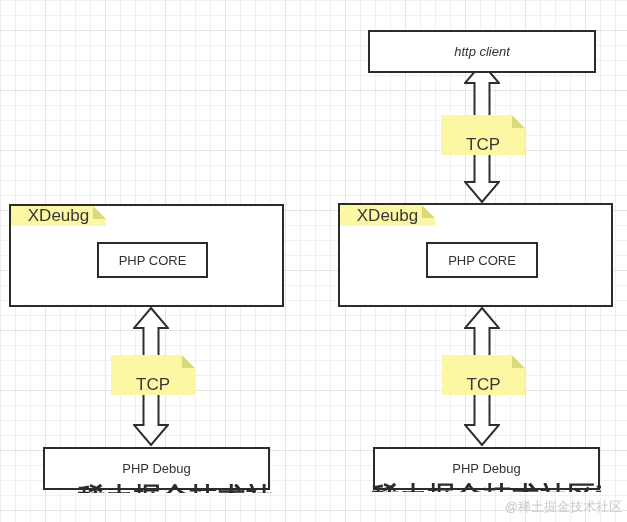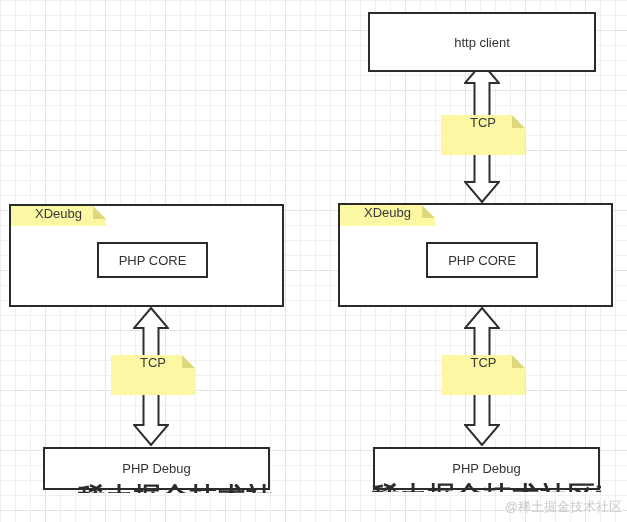--- a/index.html
+++ b/index.html
@@ -26,22 +26,22 @@
     border:2px solid #2b2b2b;
     display:flex;align-items:center;justify-content:center;
     color:#333333;font-size:13px;
     box-sizing:border-box;
     z-index:2;
   }
   .arrow{position:absolute;z-index:1;}
   .note{
     position:absolute;
     background:#fbf7a3;
-    display:flex;align-items:flex-start;justify-content:center;
-    color:#383838;font-size:13px;
+    display:flex;align-items:flex-end;justify-content:center;
+    color:#383838;font-size:17px;
     z-index:3;
     clip-path:polygon(0 0, calc(100% - 13px) 0, 100% 13px, 100% 100%, 0 100%);
   }
   .note .fold{
     position:absolute;top:0;right:0;width:13px;height:13px;
     background:#dcd87c;
     clip-path:polygon(0 0, 100% 100%, 0 100%);
   }
   .clip-strip{
     position:absolute;height:9px;overflow:hidden;z-index:4;
@@ -57,21 +57,21 @@
   
   .lbox-main{left:9px;top:204px;width:275px;height:103px;}
   .lnote-xdebug{left:11px;top:206px;width:95px;height:20px;}
   .lbox-core{left:97px;top:242px;width:111px;height:36px;}
   .larrow{left:133px;top:307px;}
   .lnote-tcp{left:111px;top:355px;width:84px;height:40px;}
   .lbox-debug{left:43px;top:447px;width:227px;height:43px;}
   .lstrip{left:78px;top:484px;width:194px;}
 
   
-  .rbox-http{left:368px;top:12px;width:228px;height:60px;}
+  .rbox-http{left:368px;top:30px;width:228px;height:43px;font-style:italic;}
   .rarrow-top{left:464px;top:62px;}
   .rnote-tcp-top{left:441px;top:115px;width:84px;height:40px;}
   .rbox-main{left:338px;top:203px;width:275px;height:104px;}
   .rnote-xdebug{left:340px;top:205px;width:95px;height:21px;}
   .rbox-core{left:426px;top:242px;width:112px;height:36px;}
   .rarrow-mid{left:464px;top:307px;}
   .rnote-tcp-bottom{left:442px;top:355px;width:83px;height:40px;}
   .rbox-debug{left:373px;top:447px;width:227px;height:43px;}
   .rstrip{left:372px;top:483px;width:229px;}
 </style>

